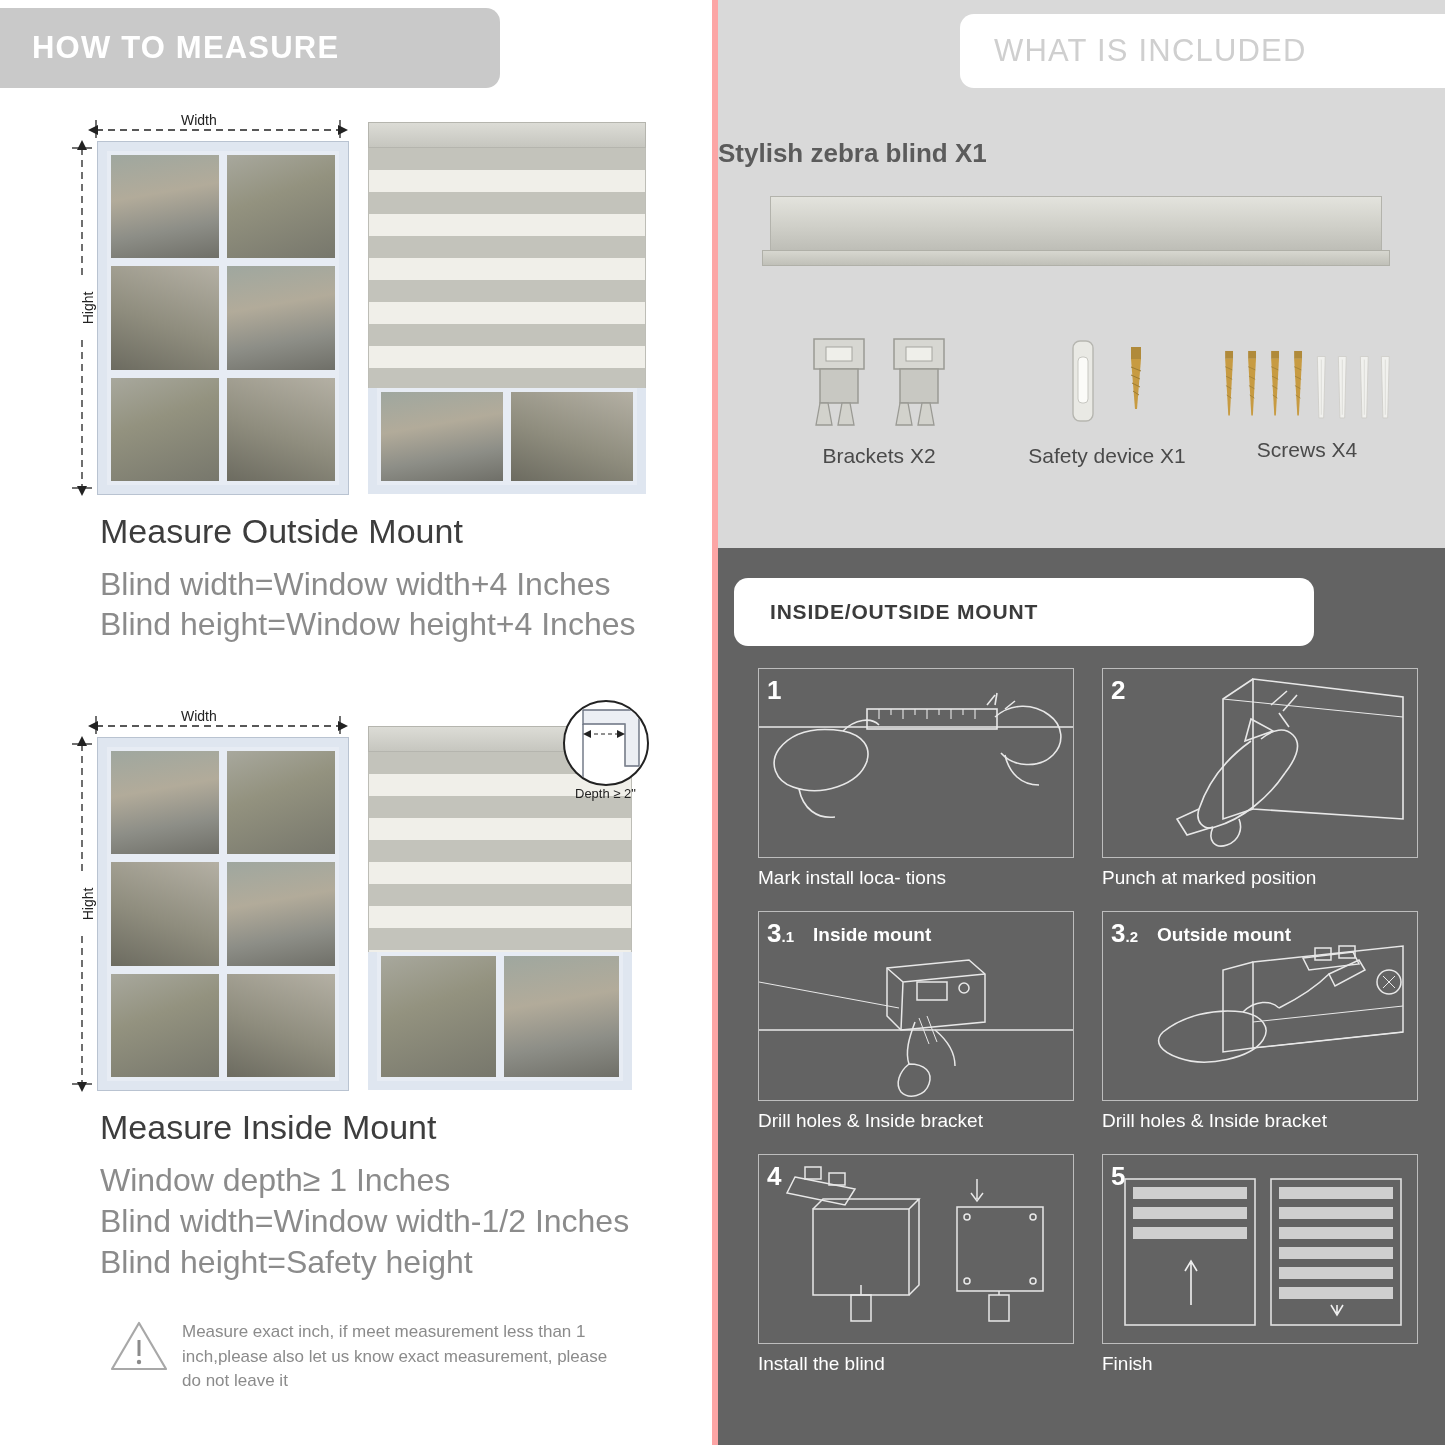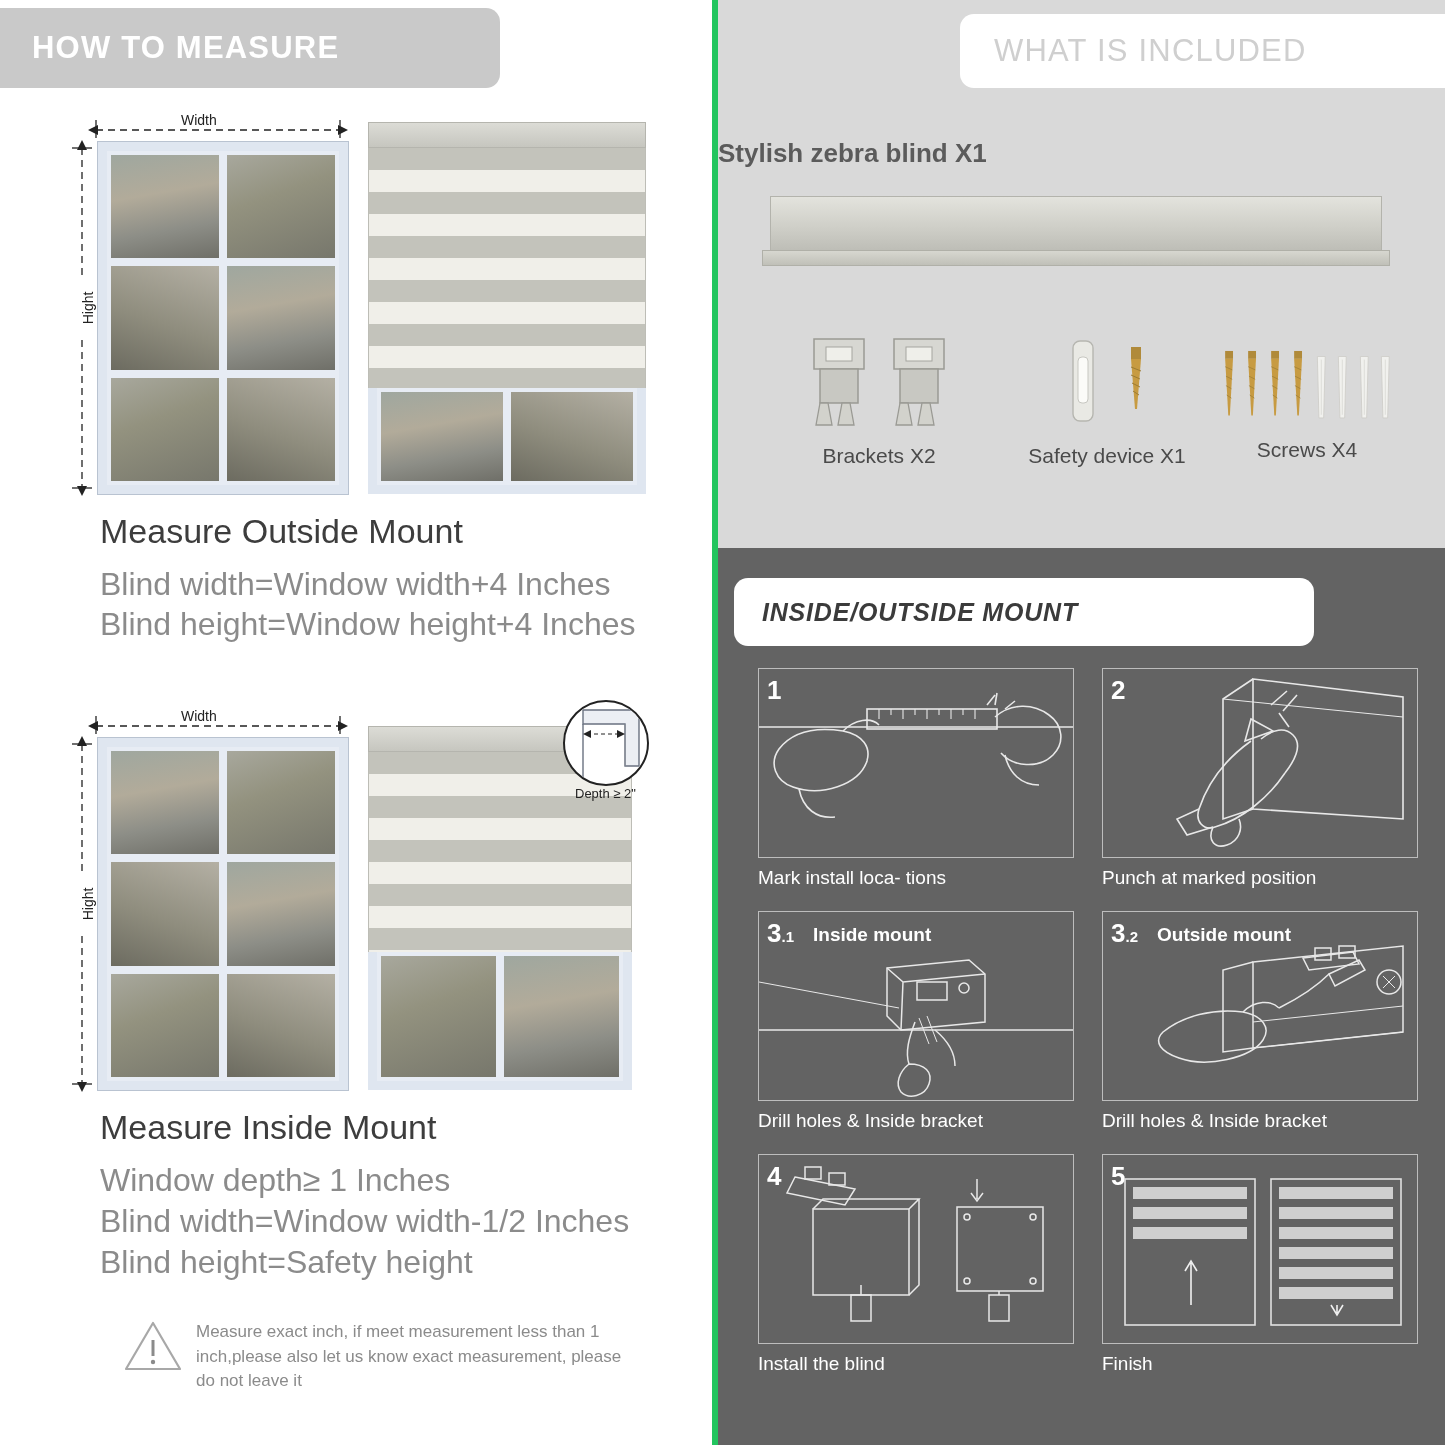--- a/index.html
+++ b/index.html
@@ -1,17 +1,17 @@
 <!DOCTYPE html>
 <html><head>
 <meta charset="utf-8">
 <style>
   html,body{margin:0;padding:0;background:#fff;}
   body{width:1445px;height:1445px;font-family:"Liberation Sans",sans-serif;position:relative;overflow:hidden;}
-  .page{position:absolute;inset:0;background:#22c55e;}
+  .page{position:absolute;inset:0;background:#fca5a5;}
 
   
   .left{position:absolute;left:0;top:0;width:712px;height:1445px;background:#ffffff;}
   .hdr-measure{
     position:absolute;left:0;top:8px;width:500px;height:80px;
     background:#c9c9c9;border-radius:0 14px 14px 0;
     display:flex;align-items:center;
   }
   .hdr-measure span{
     color:#ffffff;font-size:31px;font-weight:bold;letter-spacing:1.2px;
@@ -52,21 +52,21 @@
   .inc-blind .top{position:absolute;left:8px;top:0;width:612px;height:56px;background:linear-gradient(180deg,#e3e3dd 0%,#cfcfc8 55%,#bdbdb6 100%);border:1px solid #b3b3ac;box-sizing:border-box;}
   .inc-blind .lip{position:absolute;left:0;top:54px;width:628px;height:16px;background:linear-gradient(180deg,#d7d7d0,#c0c0b8);border:1px solid #b0b0a8;box-sizing:border-box;}
   .parts{position:absolute;top:330px;left:762px;width:628px;height:180px;}
   .part{position:absolute;text-align:center;}
   .part .cap{font-size:21px;color:#4a4a4a;margin-top:8px;}
   .screwrow{display:flex;gap:9px;align-items:flex-end;justify-content:center;height:100px;}
 
   
   .rbot{position:absolute;left:718px;top:548px;width:727px;height:897px;background:#636363;}
   .hdr-mount{position:absolute;left:16px;top:30px;width:580px;height:68px;background:#fff;border-radius:14px;display:flex;align-items:center;}
-  .hdr-mount span{color:#3b3b3b;font-size:25px;font-weight:bold;letter-spacing:.8px;padding-left:28px;font-style:italic;}
+  .hdr-mount span{color:#3b3b3b;font-size:21px;font-weight:bold;letter-spacing:.8px;padding-left:36px;}
 
   .steps{position:absolute;left:40px;top:120px;width:660px;display:grid;grid-template-columns:1fr 1fr;gap:22px 28px;}
   .step{position:relative;}
   .step .box{position:relative;width:100%;height:190px;border:1px solid #bdbdbd;box-sizing:border-box;overflow:hidden;}
   .step .num{position:absolute;left:8px;top:6px;font-size:26px;font-weight:bold;color:#ffffff;}
   .step .num .sub{font-size:15px;}
   .step .inbox-label{position:absolute;left:54px;top:12px;font-size:19px;font-weight:bold;color:#fff;}
   .step .cap{margin-top:9px;font-size:19px;color:#ffffff;}
   .step svg{position:absolute;left:0;top:0;}
 </style>
@@ -181,21 +181,21 @@
         </svg>
       </div>
       <div class="depth-lbl" style="left:575px;top:786px;">Depth ≥ 2"</div>
     </div>
 
     <div class="h2" style="left:100px;top:1108px;">Measure Inside Mount</div>
     <div class="p1" style="left:100px;top:1162px;">Window depth≥ 1 Inches</div>
     <div class="p1" style="left:100px;top:1203px;">Blind width=Window width-1/2 Inches</div>
     <div class="p1" style="left:100px;top:1244px;">Blind height=Safety height</div>
 
-    <div class="note" style="left:124px;top:1320px;width:520px;">
+    <div class="note" style="left:110px;top:1320px;width:520px;">
       <div class="tri">
         <svg width="58" height="52" viewBox="0 0 58 52">
           <path d="M29 3 L56 49 L2 49 Z" fill="none" stroke="#a8a8a8" stroke-width="2.2" stroke-linejoin="round"></path>
           <line x1="29" y1="20" x2="29" y2="36" stroke="#8b8b8b" stroke-width="3"></line>
           <circle cx="29" cy="42" r="2.2" fill="#8b8b8b"></circle>
         </svg>
       </div>
       <p>Measure exact inch, if meet measurement less than 1 inch,please also let us know exact measurement, please do not leave it</p>
     </div>
   </div>

